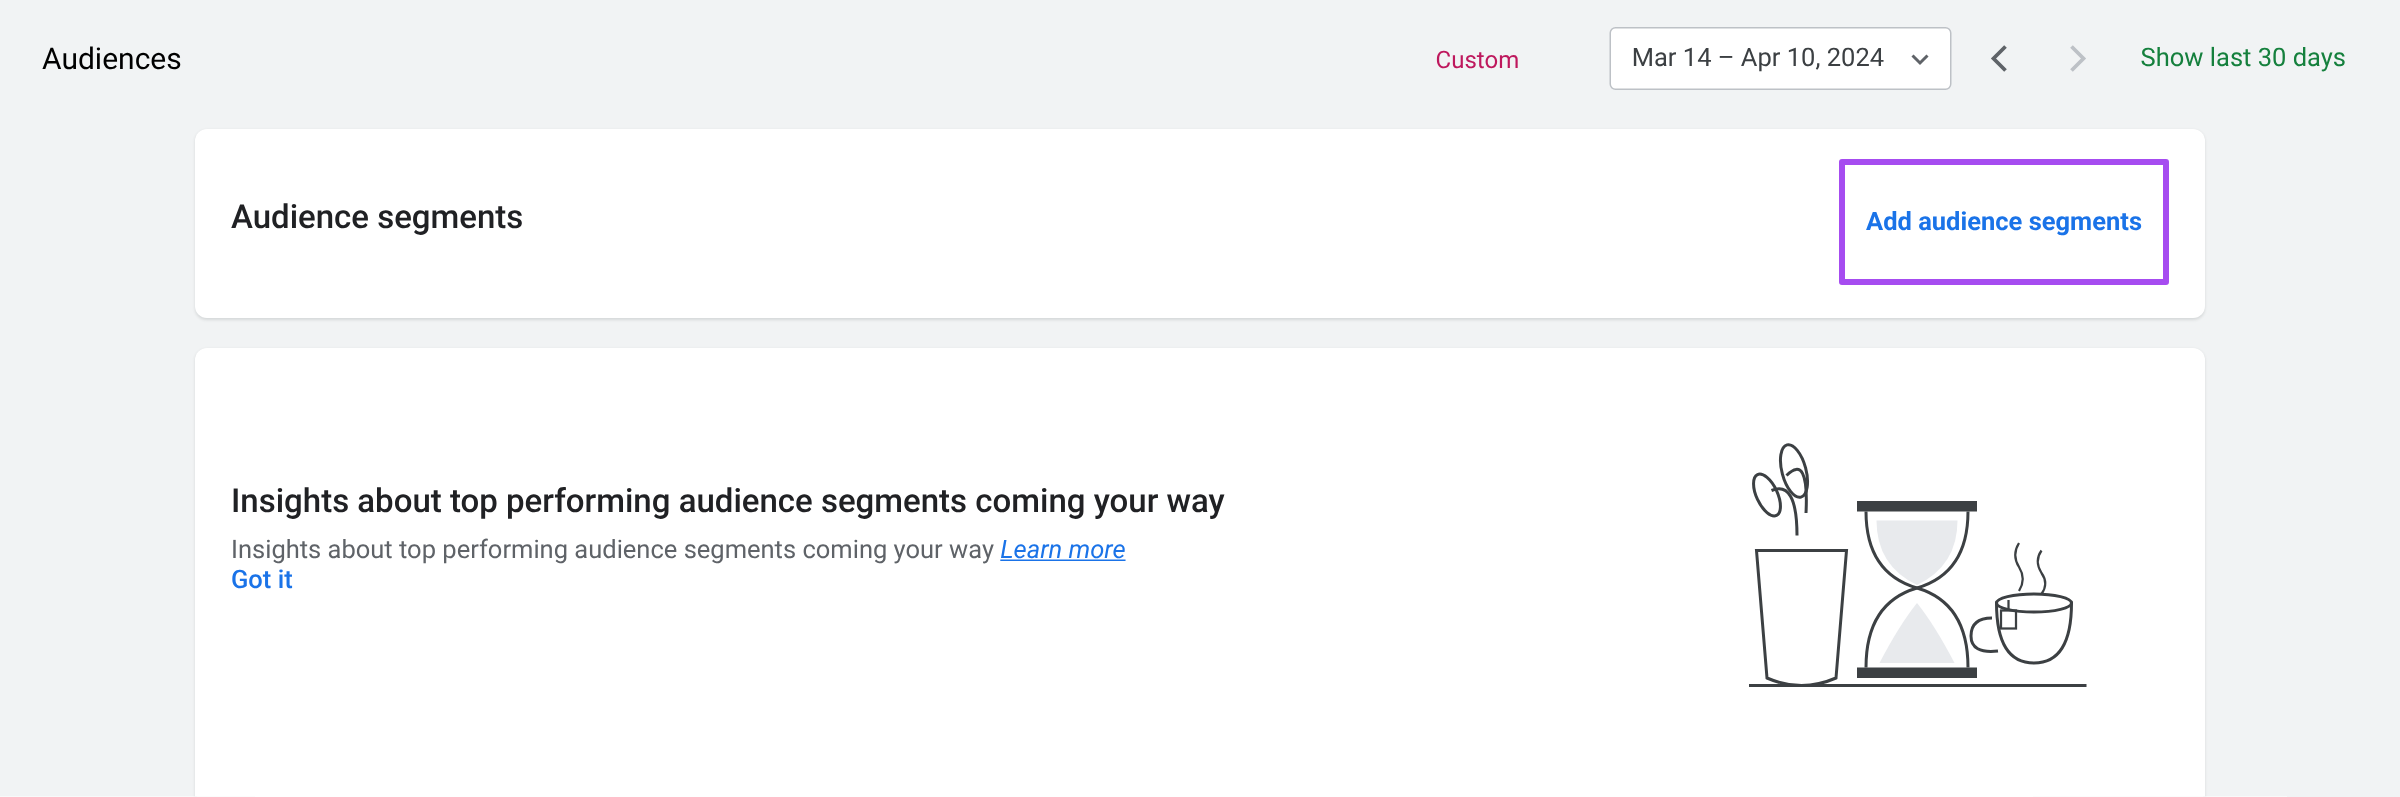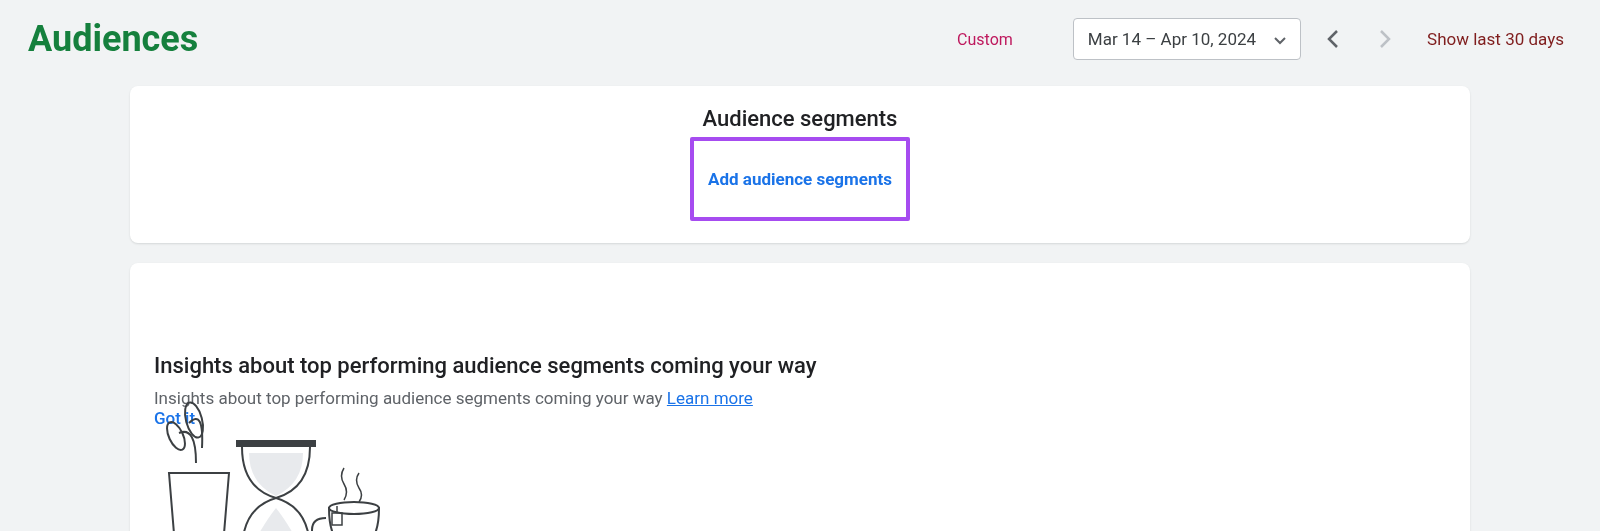--- a/index.html
+++ b/index.html
@@ -15,23 +15,23 @@
       height: 531px;
       overflow: hidden;
     }
     .header {
       display: flex;
       align-items: center;
       justify-content: space-between;
       padding: 18px 28px 18px 28px;
     }
     .page-title {
-      font-size: 36px;
-      font-weight: 700;
-      color: #15803d;
+      font-size: 20px;
+      font-weight: 400;
+      color: #000000;
     }
     .header-controls {
       display: flex;
       align-items: center;
       gap: 12px;
     }
     .custom-label {
       font-size: 16px;
       color: #be185d;
       margin-right: 6px;
@@ -59,35 +59,34 @@
       justify-content: center;
       width: 40px;
       height: 40px;
       cursor: pointer;
     }
     .nav-arrow.disabled {
       cursor: default;
     }
     .nav-arrow svg { width: 12px; height: 20px; }
     .show-last-link {
-      color: #7f1d1d;
+      color: #15803d;
       font-size: 17px;
       cursor: pointer;
       margin-left: 10px;
       margin-right: 8px;
     }
     .cards-wrap {
       padding: 8px 130px 0 130px;
     }
     .card {
       background: #fff;
       border-radius: 8px;
       box-shadow: 0 1px 2px rgba(60,64,67,0.15);
       margin-bottom: 20px;
-      flex-direction: column;
     }
     .segments-card {
       display: flex;
       align-items: center;
       justify-content: space-between;
       padding: 20px 24px 22px 24px;
     }
     .segments-left .segments-title {
       font-size: 22px;
       font-weight: 500;
@@ -124,20 +123,21 @@
       margin-bottom: 10px;
     }
     .insights-desc {
       font-size: 17px;
       color: #5f6368;
     }
     .learn-more {
       color: #1a73e8;
       text-decoration: underline;
       cursor: pointer;
+      font-style: italic;
     }
     .got-it {
       color: #1a73e8;
       font-size: 17px;
       font-weight: 500;
       cursor: pointer;
       display: inline-block;
     }
     .illustration {
       margin-right: 50px;

